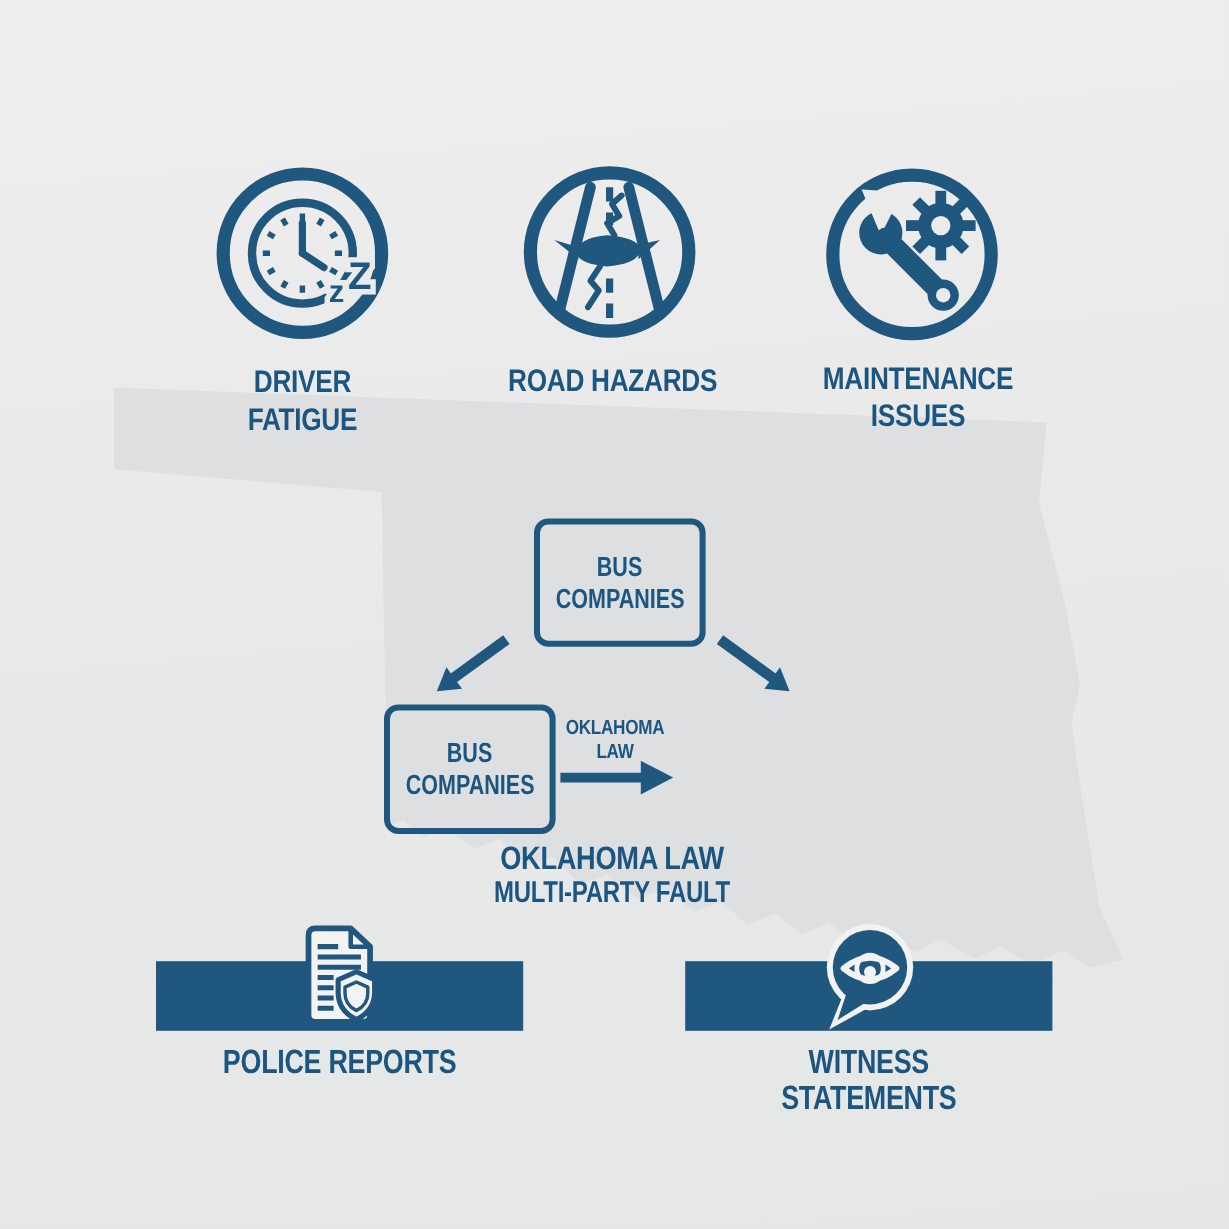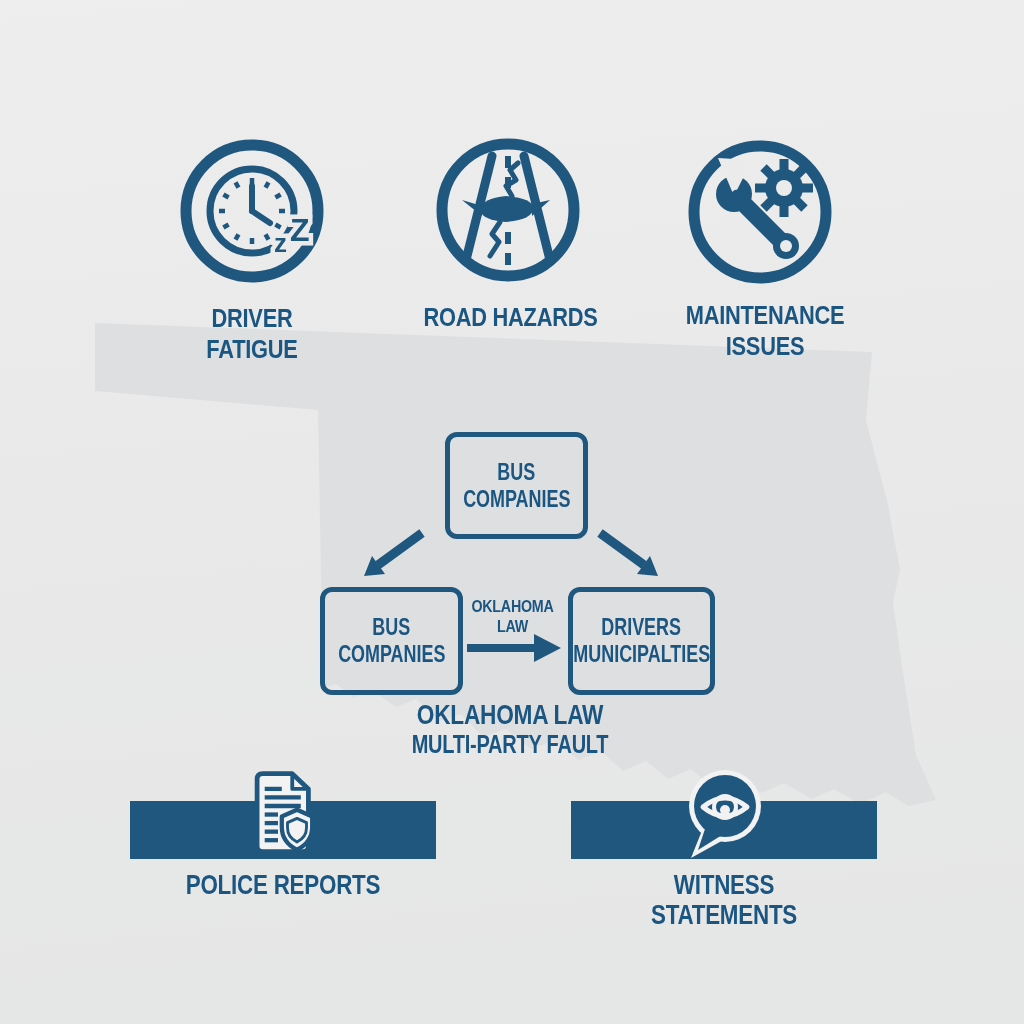--- a/index.html
+++ b/index.html
@@ -129,24 +129,20 @@
   </div>
 
   <div class="fbox" style="left:445px;top:432px;width:133px;height:97px;z-index:2;">
     <span class="ln">BUS</span>
     <span class="ln">COMPANIES</span>
   </div>
   <div class="fbox" style="left:320px;top:587px;width:133px;height:98px;z-index:2;">
     <span class="ln">BUS</span>
     <span class="ln">COMPANIES</span>
   </div>
-  <div class="fbox" style="left:568px;top:587px;width:137px;height:98px;z-index:2;">
-    <span class="ln">DRIVERS</span>
-    <span class="ln">MUNICIPALTIES</span>
-  </div>
 
   <svg class="abs" style="left:0;top:0;z-index:2;" width="1024" height="1024" viewBox="0 0 1024 1024">
     <g stroke="#1f577f" stroke-width="9" fill="#1f577f">
       <line x1="422" y1="533" x2="378" y2="565"></line>
       <polygon points="364,576 372,556 385,574" stroke="none"></polygon>
       <line x1="600" y1="533" x2="644" y2="565"></line>
       <polygon points="658,576 650,556 637,574" stroke="none"></polygon>
       <line x1="467" y1="648" x2="537" y2="648" stroke-width="8"></line>
       <polygon points="534,634 561,648 534,662" stroke="none"></polygon>
     </g>

